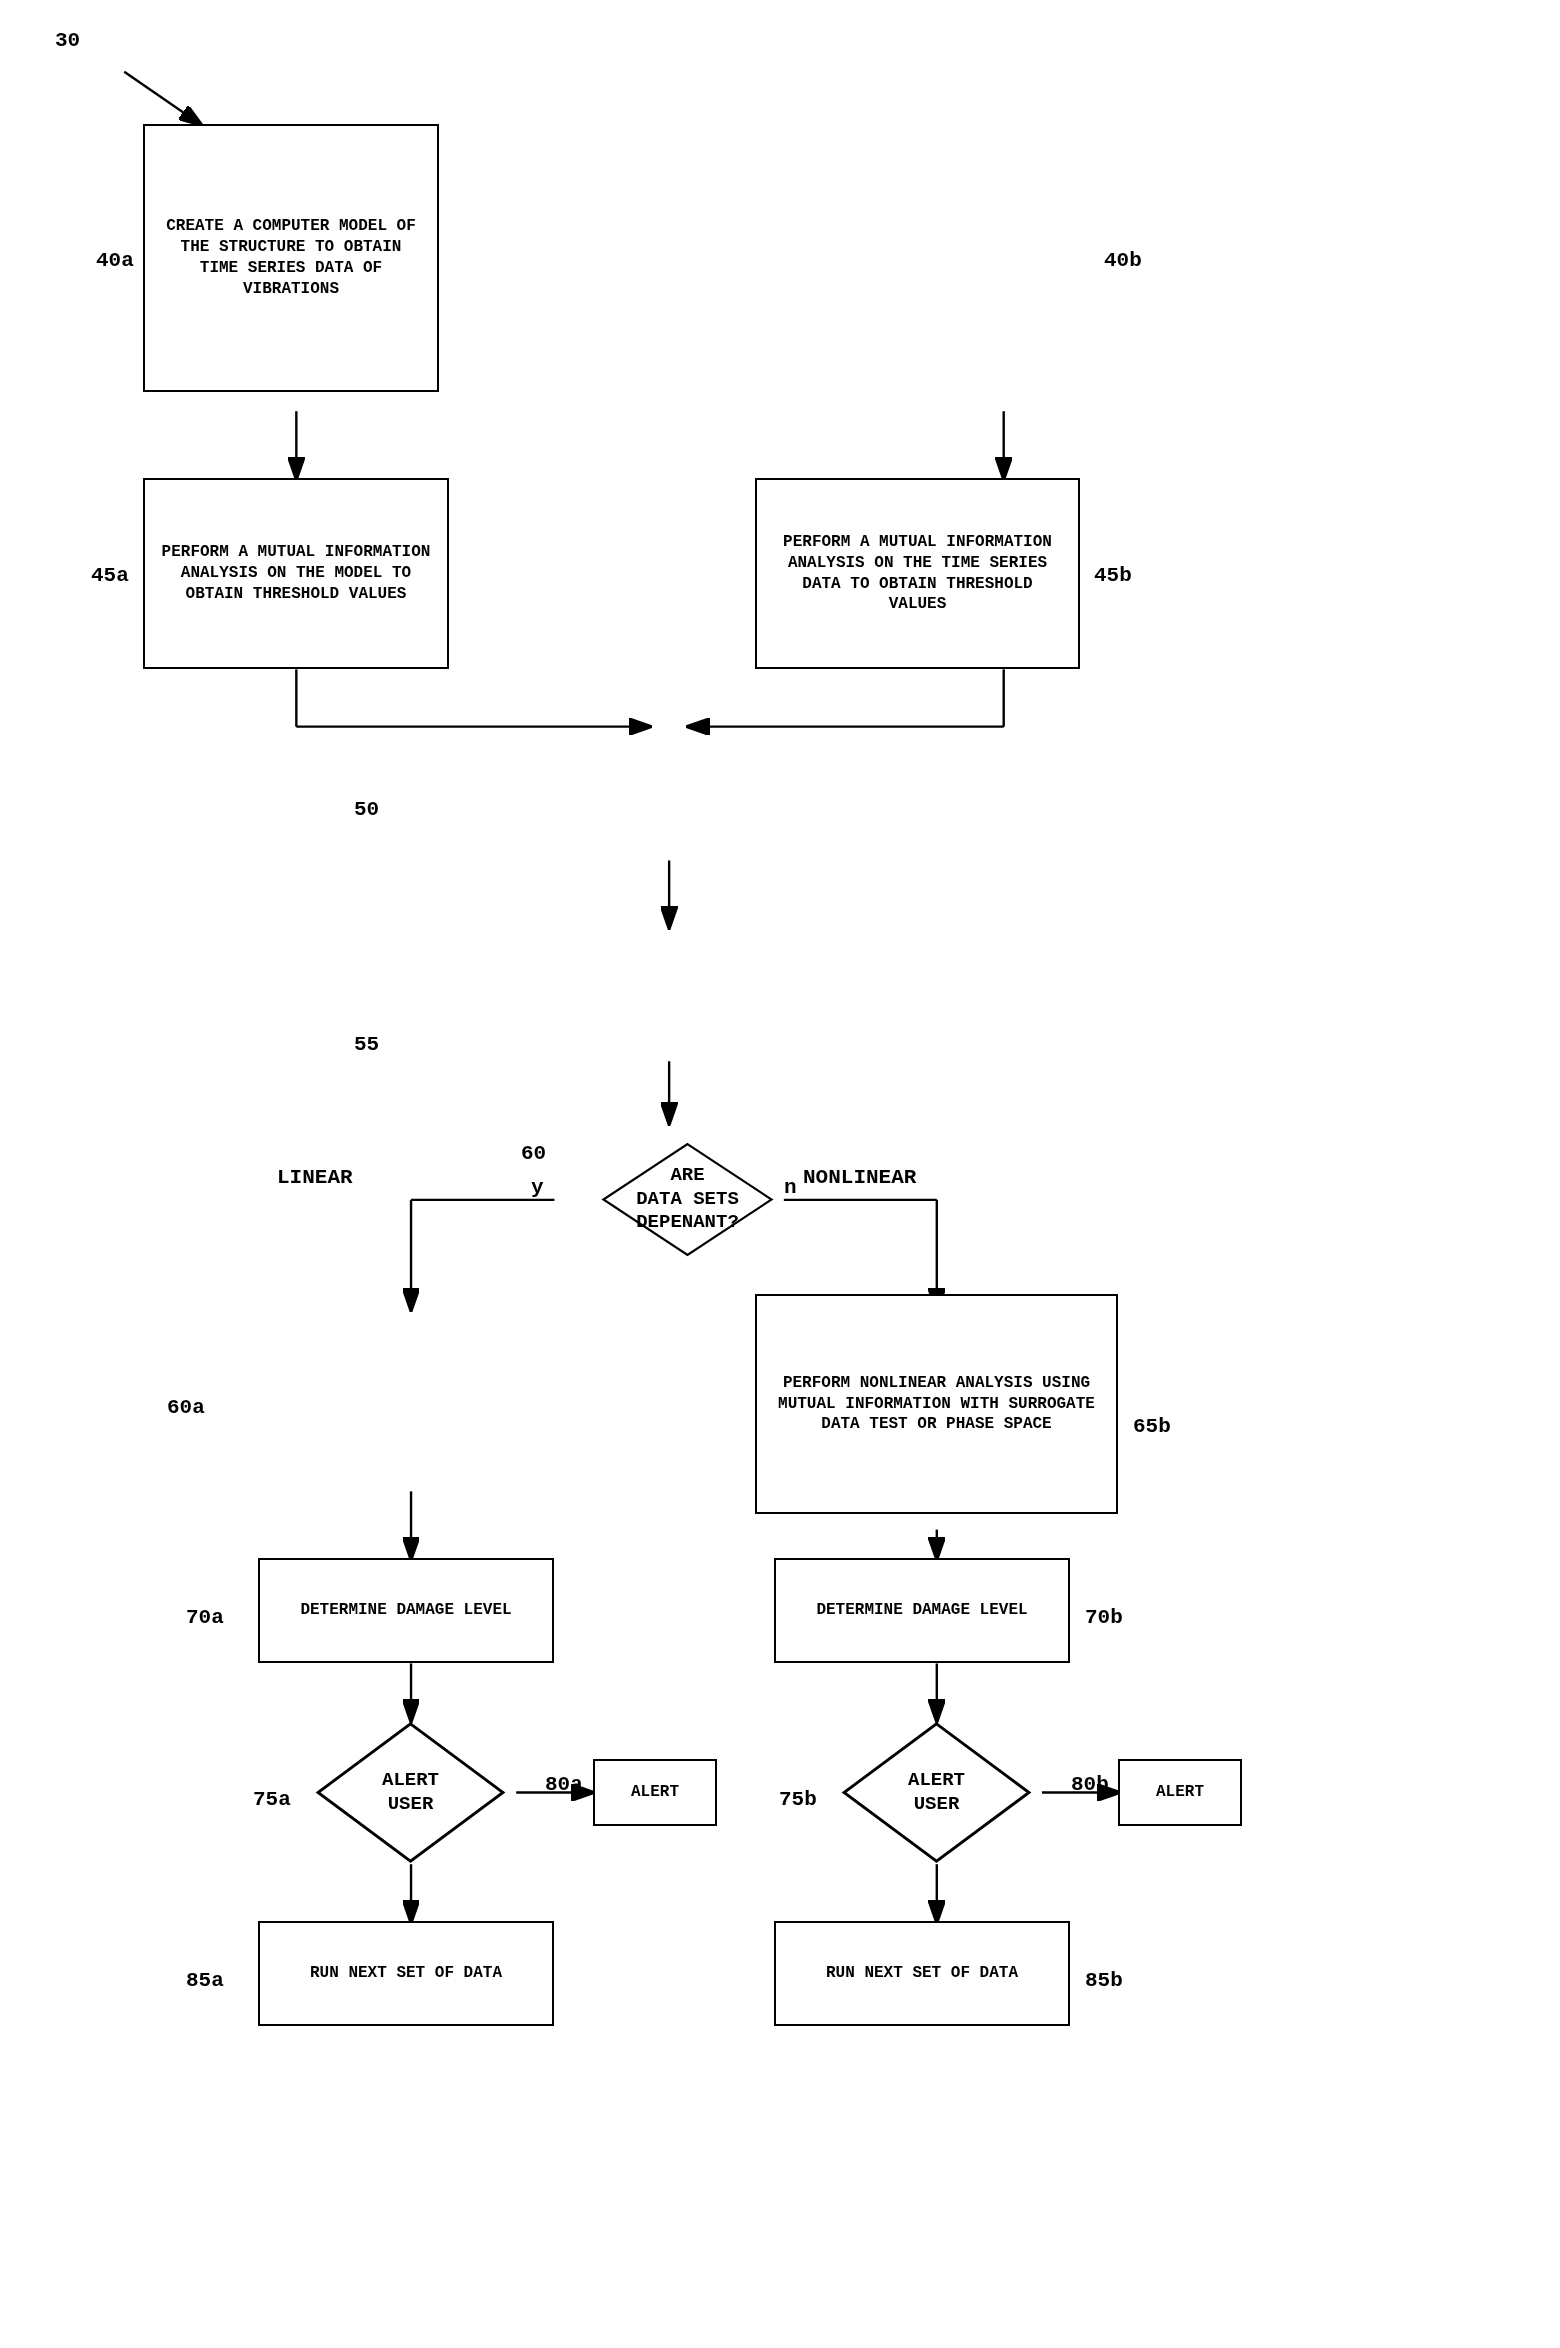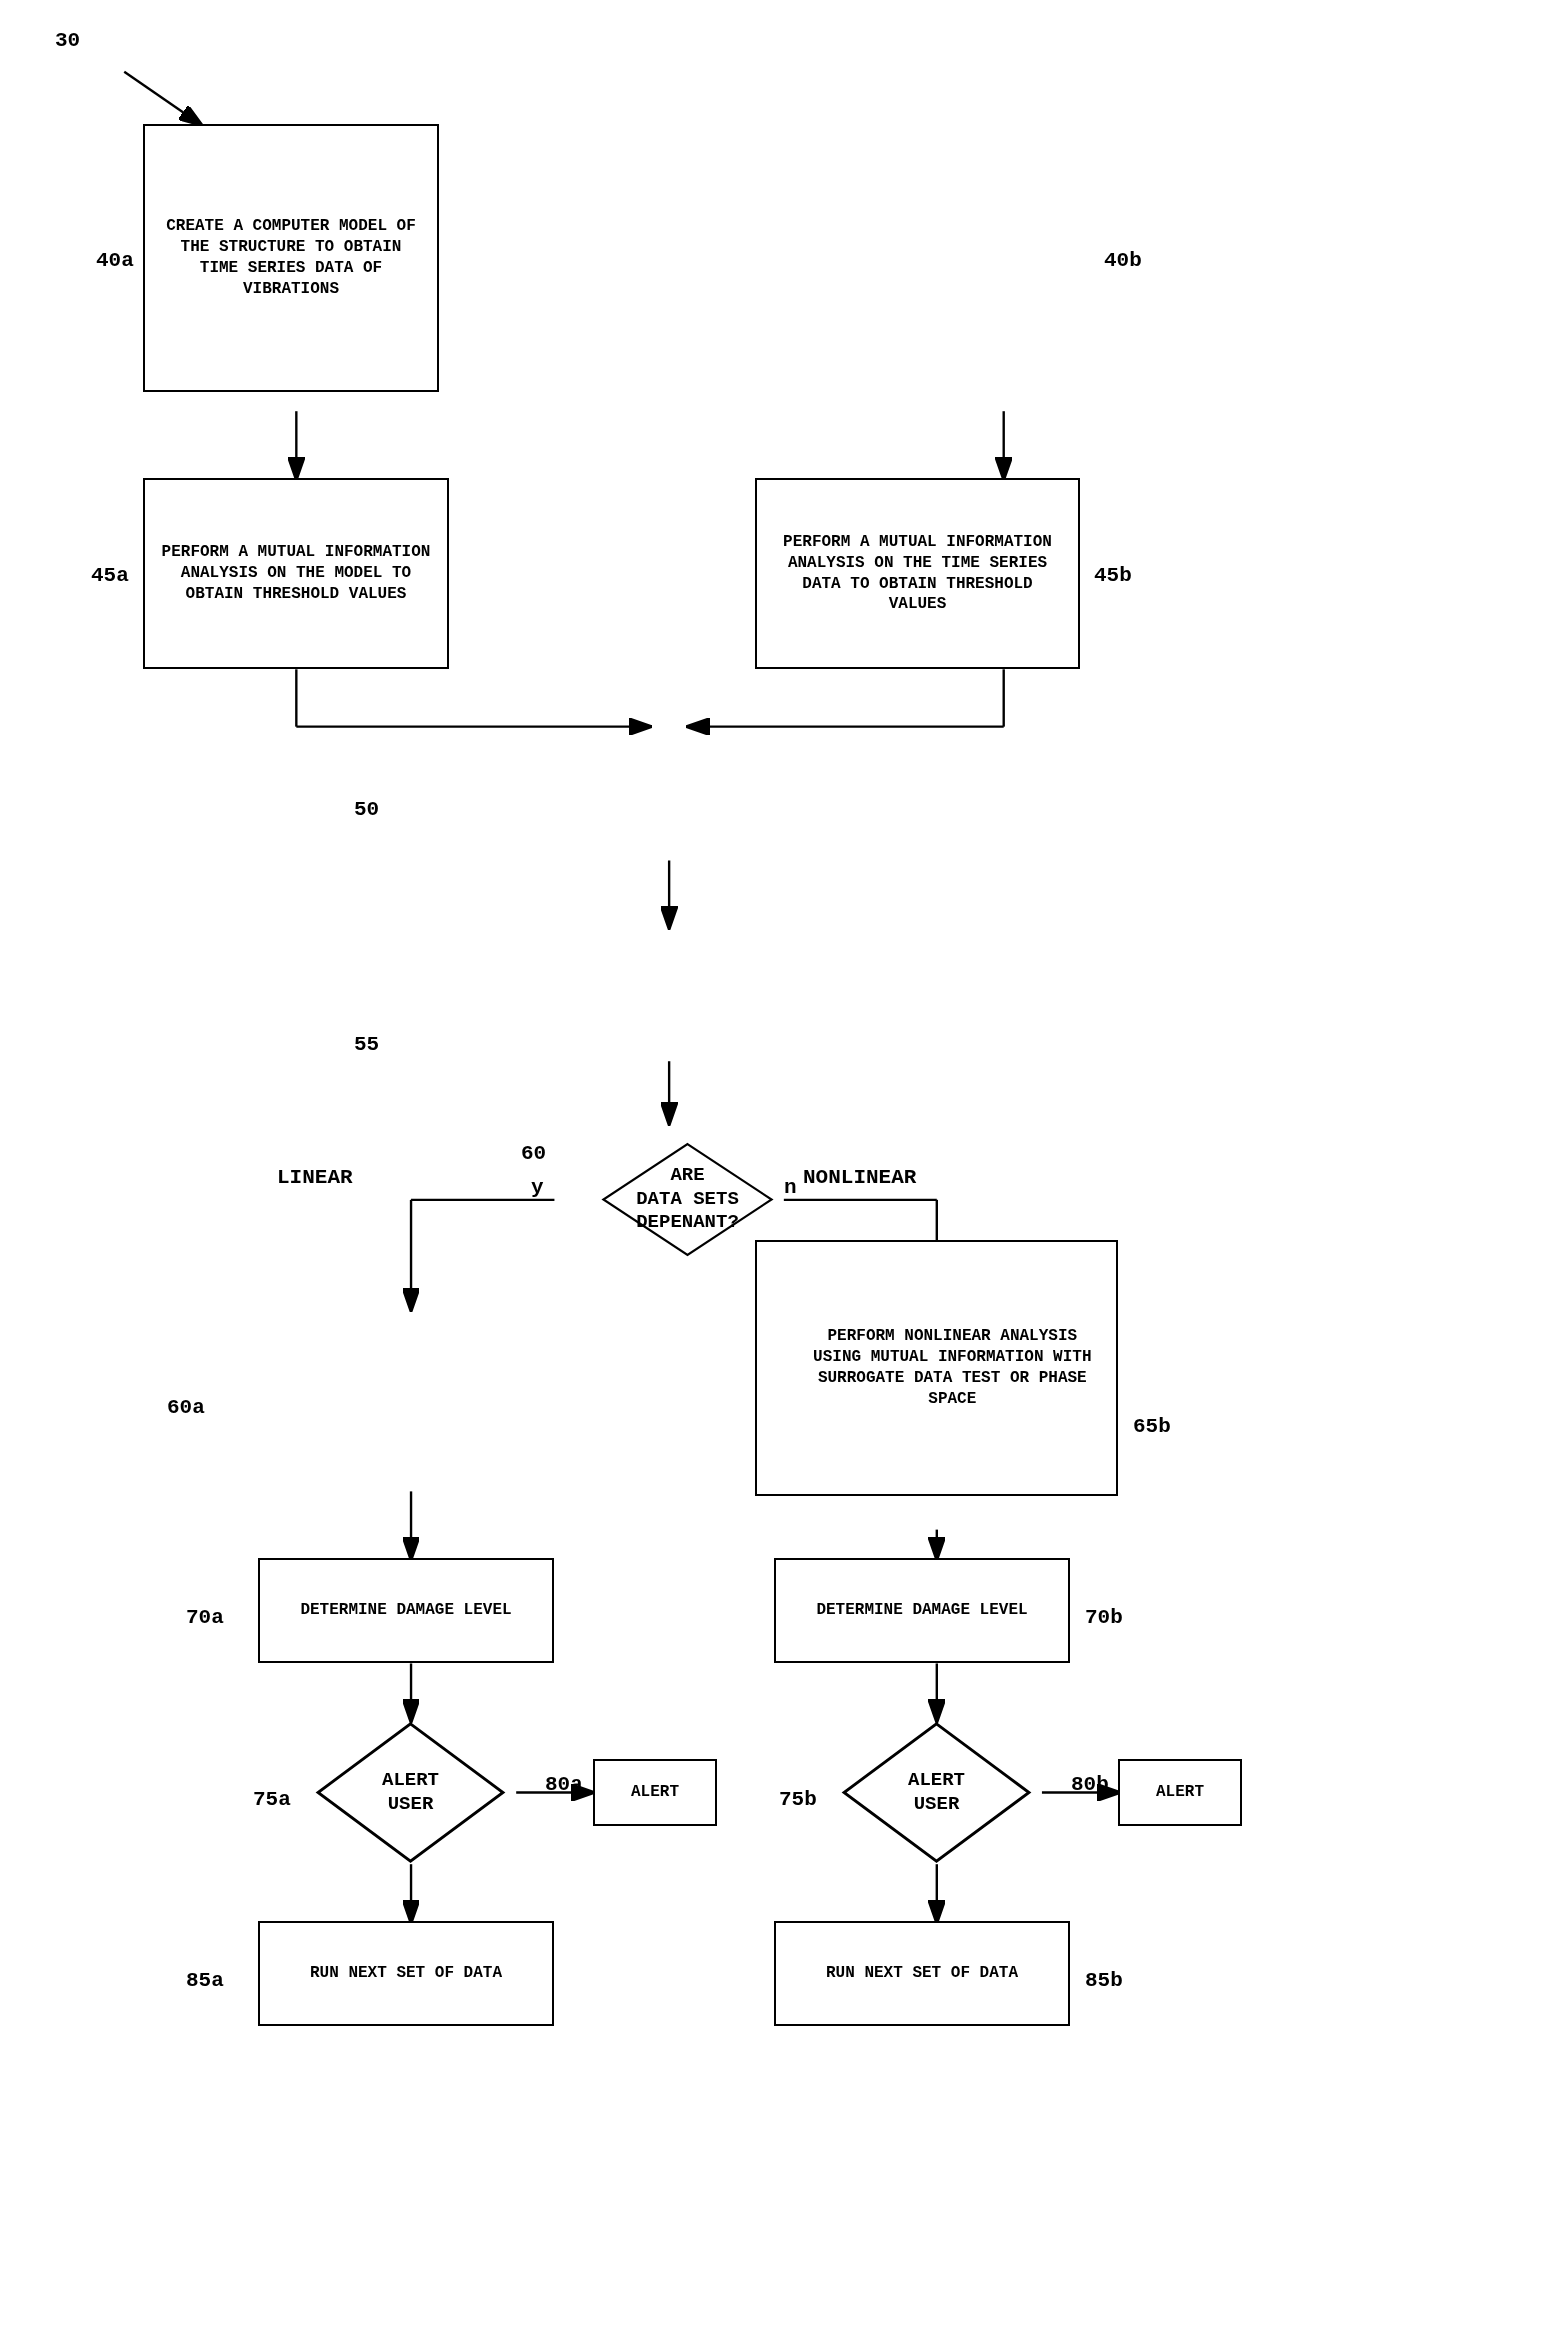--- a/index.html
+++ b/index.html
@@ -181,21 +181,21 @@
   <div class="side-label" style="top:1166px; left:277px;">LINEAR</div>
 
   <div class="side-label" style="top:1176px; left:531px;">y</div>
 
   <div class="side-label" style="top:1166px; left:803px;">NONLINEAR</div>
 
   <div class="side-label" style="top:1176px; left:784px;">n</div>
 
   <div class="side-label" style="top:1396px; left:167px;">60a</div>
 
-  <div class="box" style="left:755px; top:1240px; width:363px; height:256px;padding-left:45px;">
+  <div class="box" style="left:755px; top:1294px; width:363px; height:220px;">
     <span>PERFORM NONLINEAR ANALYSIS USING MUTUAL INFORMATION WITH SURROGATE DATA TEST OR PHASE SPACE</span>
   </div>
   <div class="side-label" style="top:1415px; left:1133px;">65b</div>
 
   <div class="box" style="left:258px; top:1558px; width:296px; height:105px;">
     <span>DETERMINE DAMAGE LEVEL</span>
   </div>
   <div class="side-label" style="top:1606px; left:186px;">70a</div>
 
   <div class="box" style="left:774px; top:1558px; width:296px; height:105px;">

